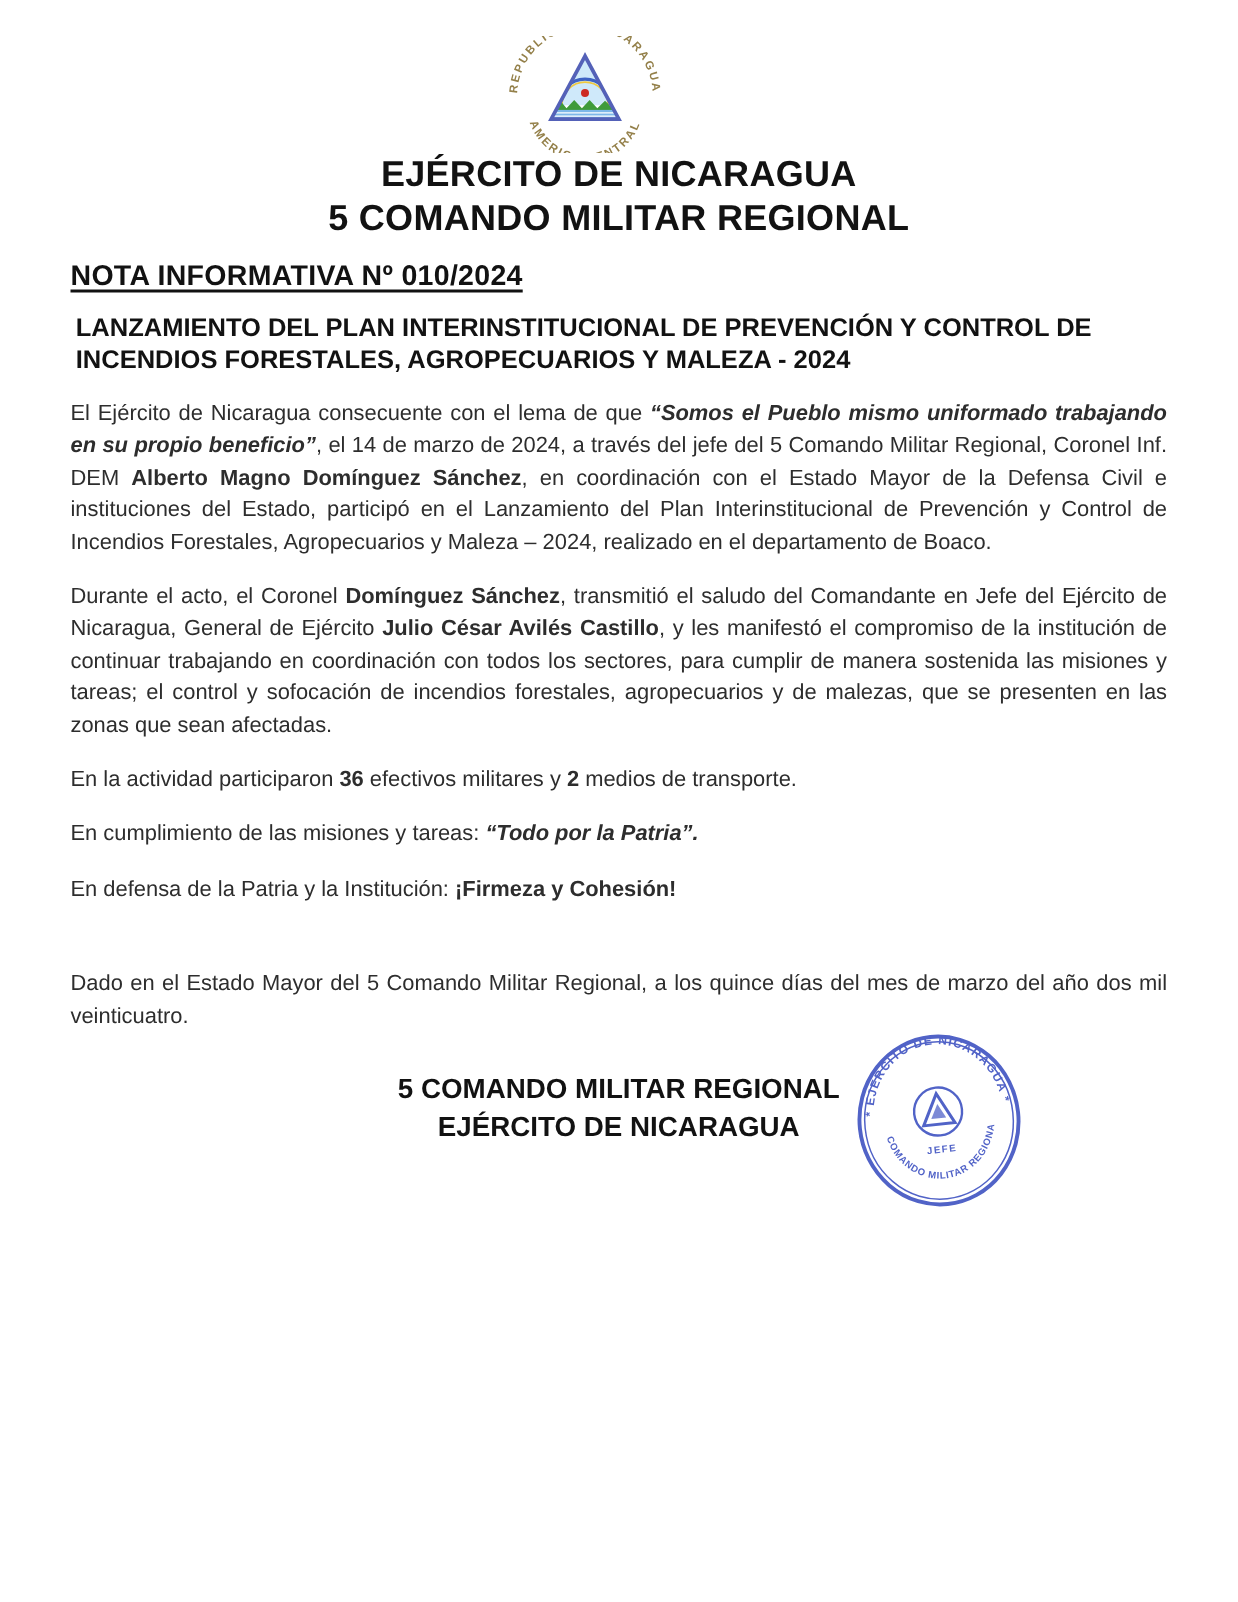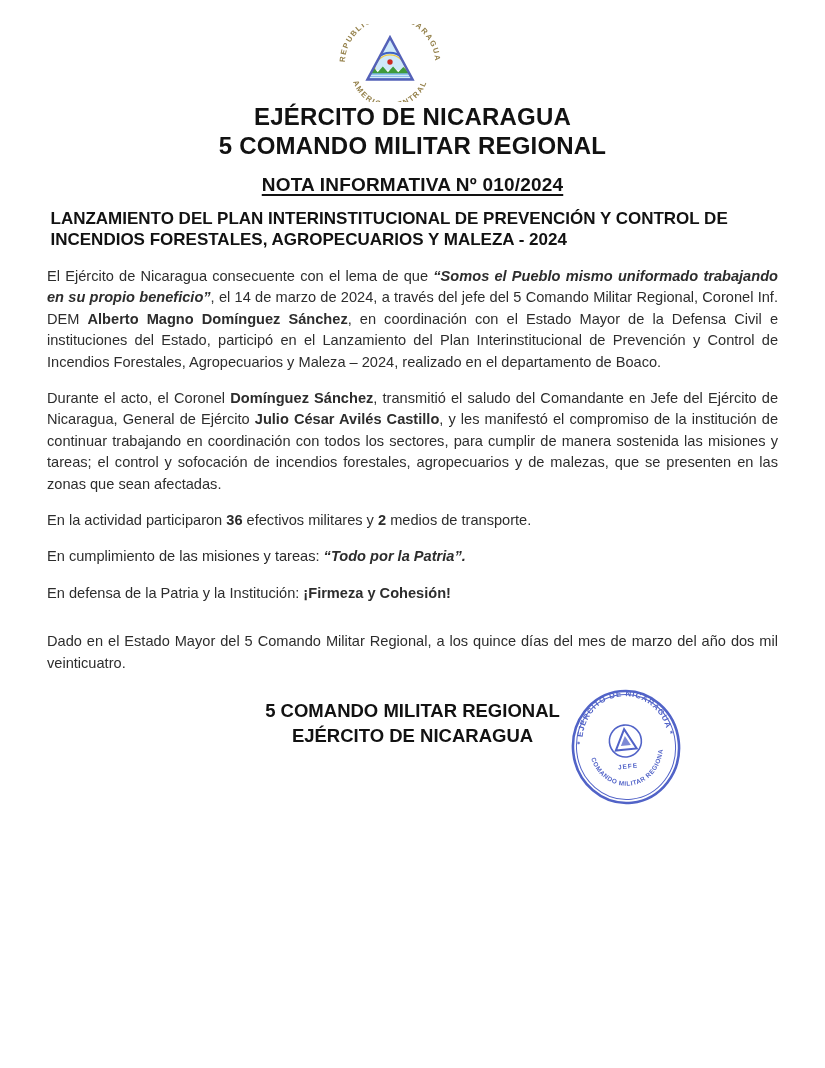--- a/index.html
+++ b/index.html
@@ -32,21 +32,21 @@
   .org-title {
     text-align: center;
     font-weight: 700;
     font-size: 24px;
     line-height: 28.5px;
     color: #121212;
     margin-top: 1px;
     letter-spacing: 0.2px;
   }
   .nota-title {
-    text-align: center;
+    text-align: left;
     margin-top: 14px;
     font-weight: 700;
     font-size: 19px;
     color: #121212;
     letter-spacing: 0.2px;
   }
   .nota-title .u {
     text-decoration: underline;
     text-underline-offset: 3px;
     text-decoration-thickness: 2px;
@@ -61,21 +61,21 @@
     max-width: 724px;
   }
   .body-p {
     text-align: justify;
     font-size: 14.6px;
     line-height: 21.4px;
     margin: 15px 0 0 0;
     color: #2d2d2d;
   }
   .p-first { margin-top: 16px; }
-  .gap-lg  { margin-top: 27px; }
+  .gap-lg  { margin-top: 42px; }
   .signature-block {
     text-align: center;
     font-weight: 700;
     font-size: 18.5px;
     line-height: 25px;
     color: #121212;
     margin-top: 24px;
   }
   .seal {
     position: absolute;

